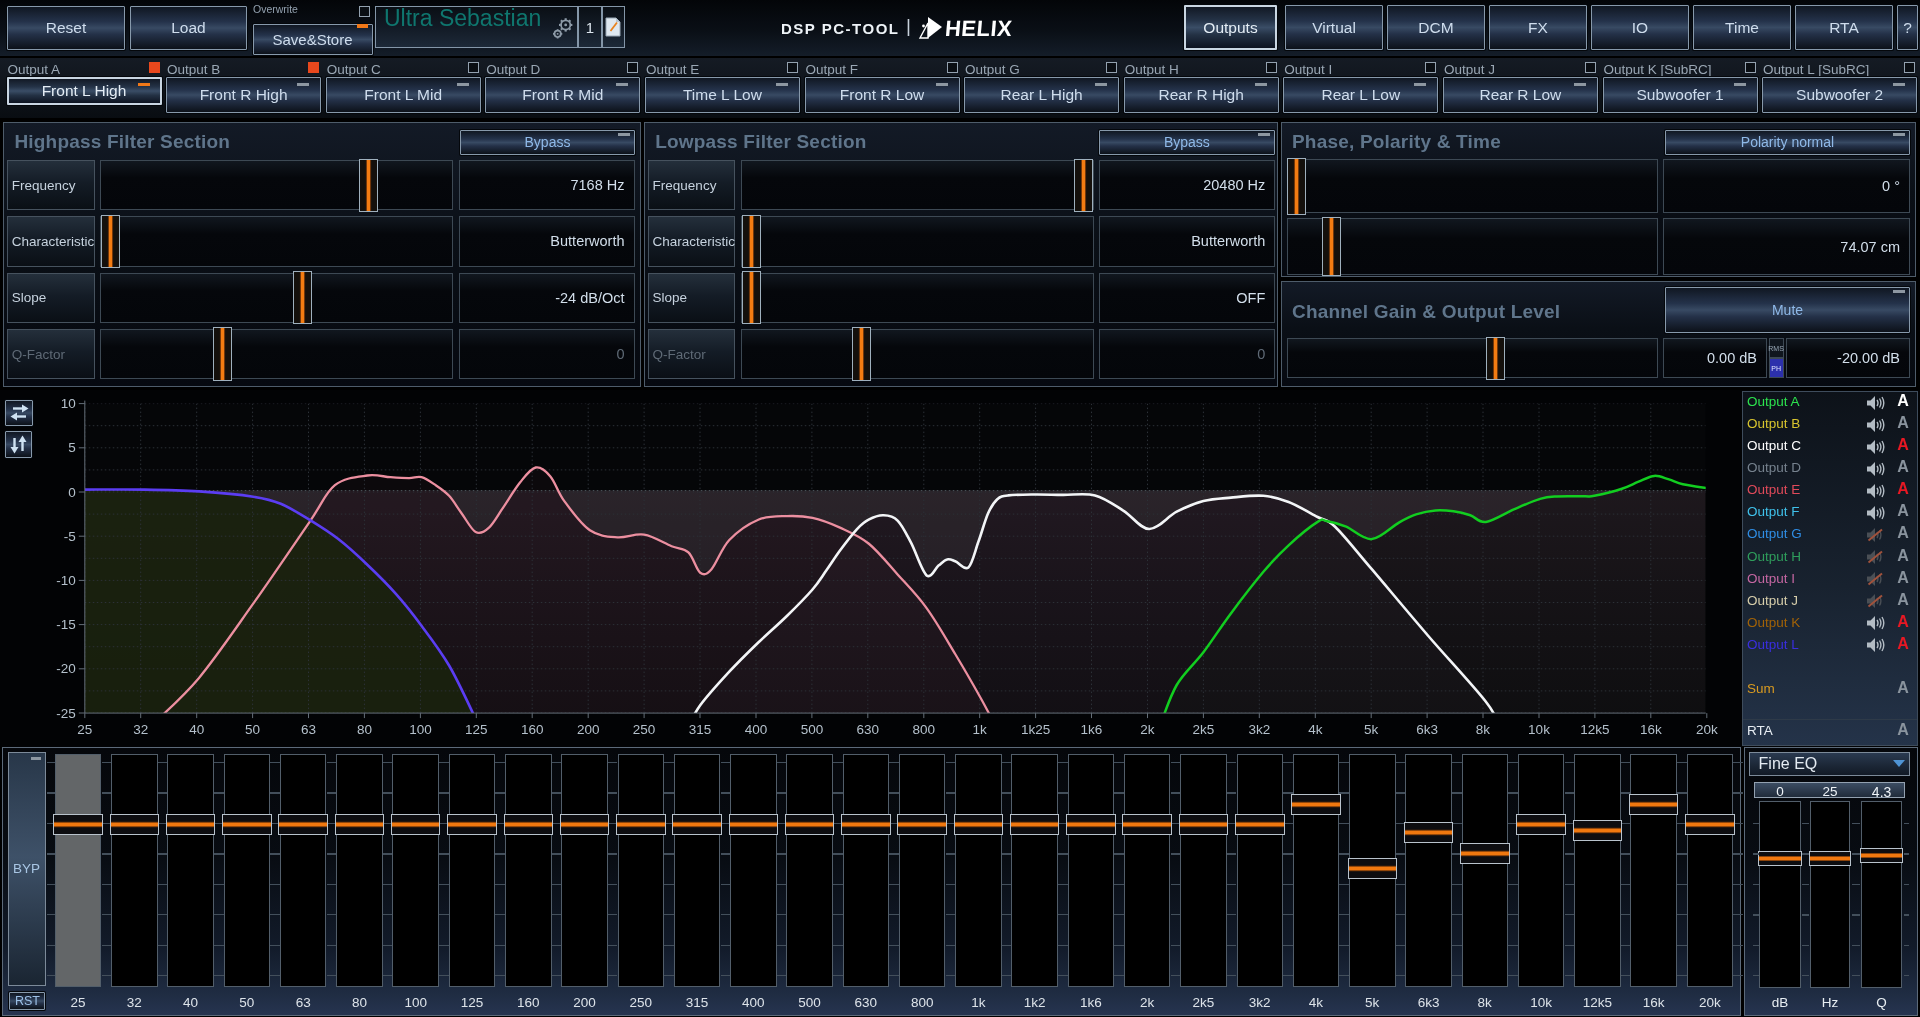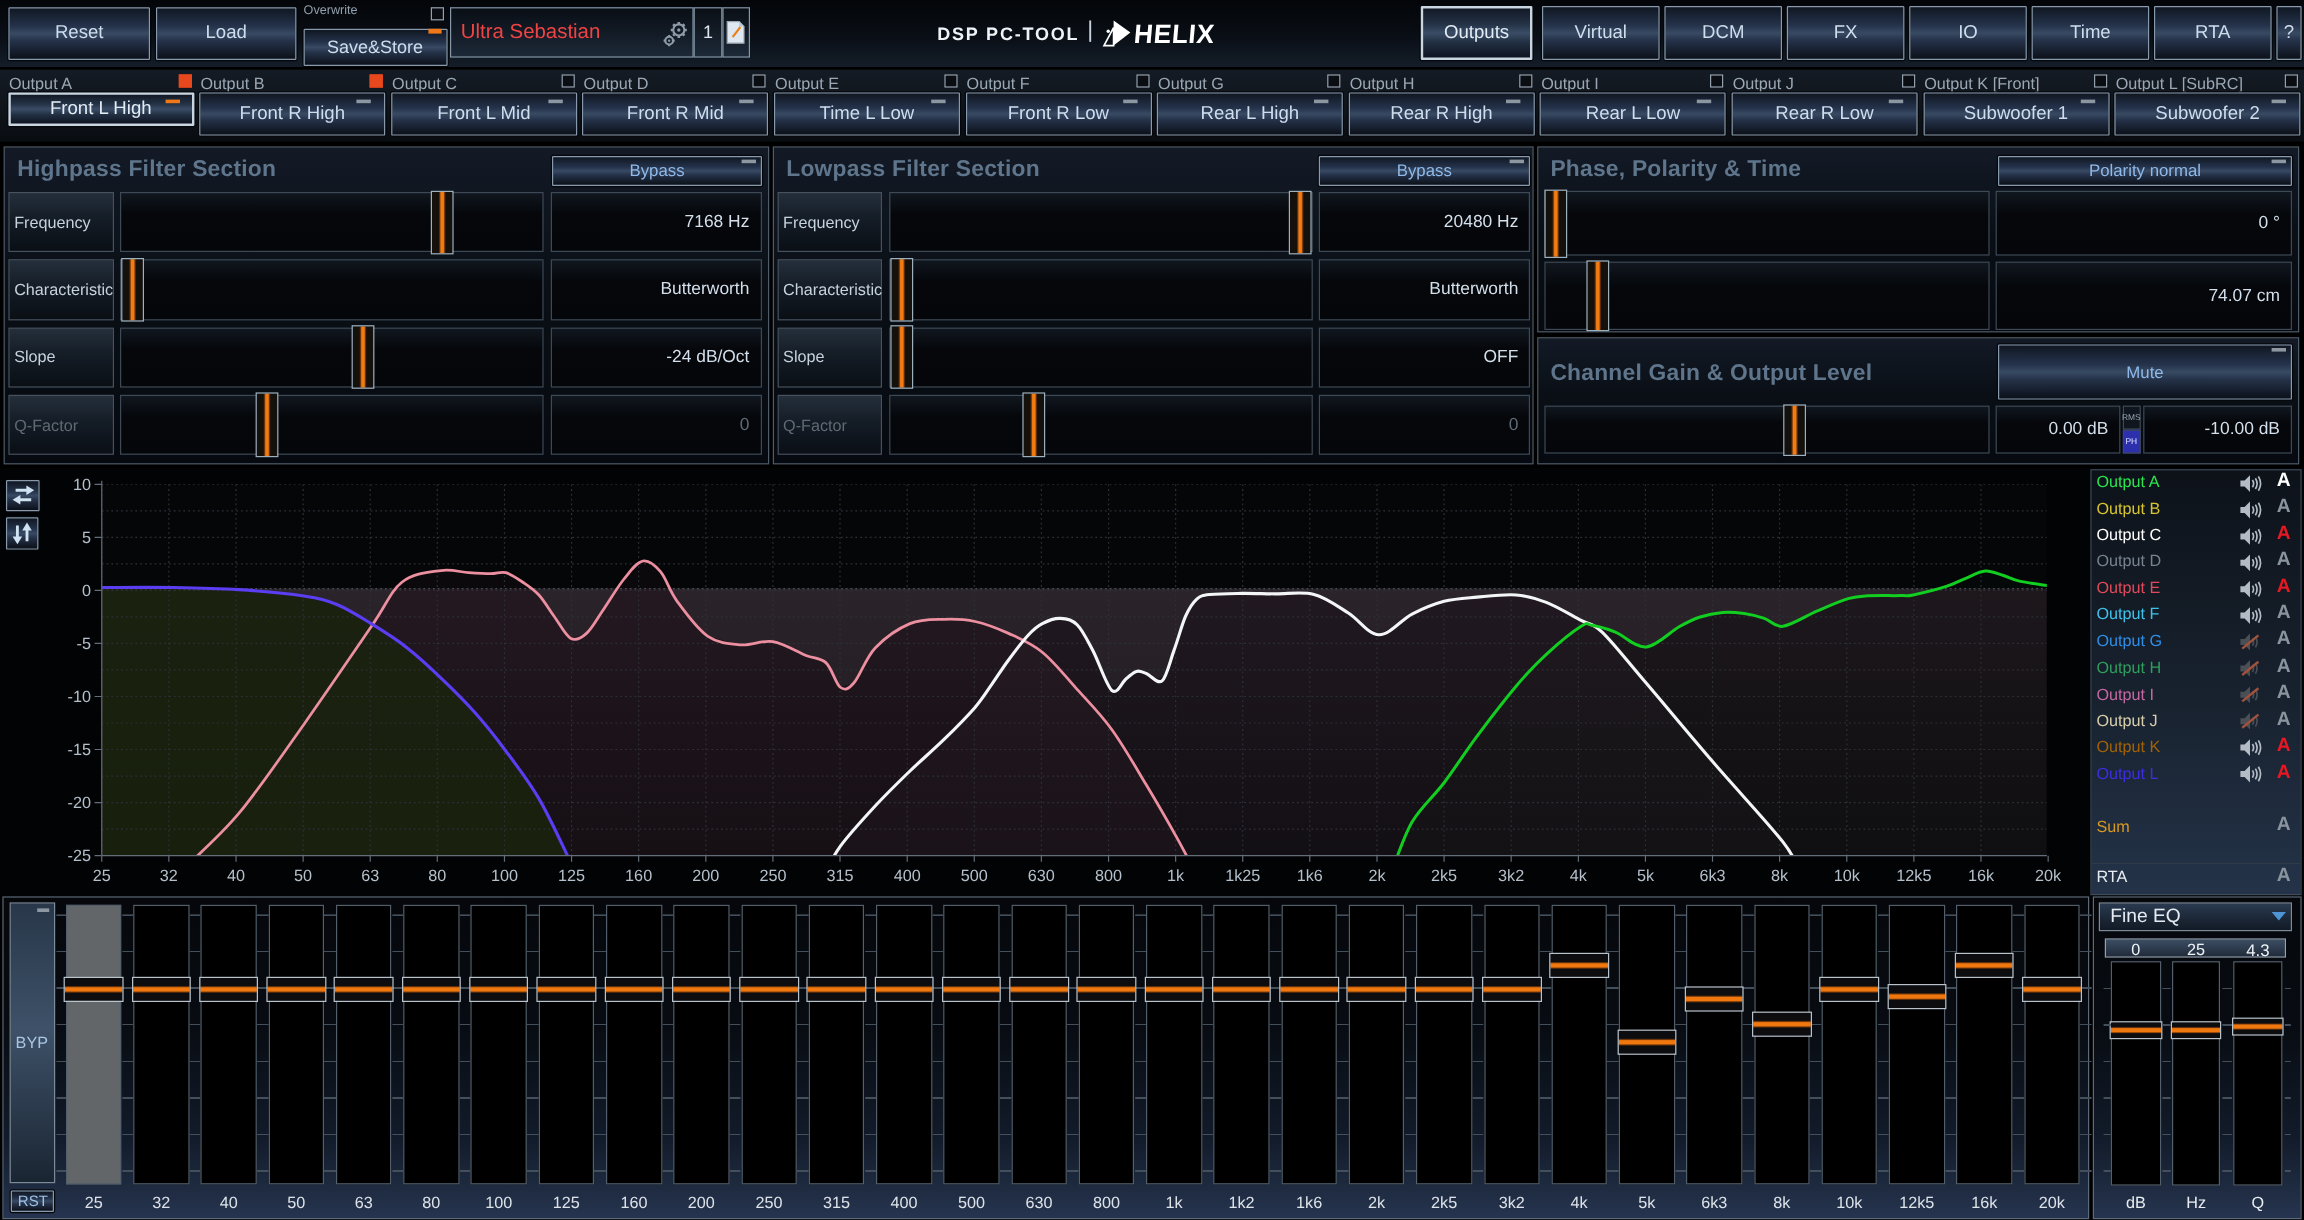--- a/index.html
+++ b/index.html
@@ -31,21 +31,21 @@
 </style></head>
 <body>
 <div class="ab" style="left:0;top:0;width:1920px;height:57px;background:linear-gradient(180deg,#030508 0%,#0a0f16 55%,#141d29 100%);border-bottom:1px solid #000"></div>
 <div class="gbtn" style="left:7px;top:6px;width:118px;height:44px">Reset</div>
 <div class="gbtn" style="left:130px;top:6px;width:117px;height:44px">Load</div>
 <div class="ab" style="left:253px;top:3px;font-size:10.5px;color:#93a1af">Overwrite</div>
 <div class="cbx" style="left:359px;top:6px"></div>
 <div class="gbtn" style="left:252.5px;top:24px;width:120px;height:31px;font-size:15px">Save&amp;Store</div>
 <div class="ab" style="left:357px;top:23.5px;width:11px;height:4px;background:#f07818"></div>
 <div class="ab" style="left:375px;top:6px;width:203px;height:42px;border:1px solid #8496a8;background:linear-gradient(180deg,#0a0f15 0%,#121a25 50%,#1d2938 100%)"></div>
-<div class="ab" style="left:384px;top:17px;font-size:17px;color:#ef4444">Ultra Sebastian</div>
+<div class="ab" style="left:384px;top:5px;font-size:23px;color:#0f766e">Ultra Sebastian</div>
 <svg class="ab" style="left:551px;top:16px" width="24" height="25" viewBox="0 0 26 28">
 <g fill="none" stroke="#8d9aa7" stroke-width="2">
 <circle cx="16" cy="10" r="5.2"></circle>
       <circle cx="16" cy="10" r="1.6" fill="#8d9aa7" stroke="none"></circle>
 <g stroke-width="2.4">
         <line x1="16" y1="2.5" x2="16" y2="4.5"></line>
         <line x1="16" y1="15.5" x2="16" y2="17.5"></line>
         <line x1="8.5" y1="10" x2="10.5" y2="10"></line>
         <line x1="21.5" y1="10" x2="23.5" y2="10"></line>
         <line x1="10.7" y1="4.7" x2="12.1" y2="6.1"></line>
@@ -120,21 +120,21 @@
 <div class="gbtn" style="left:1123.7px;top:77px;width:155px;height:36px">Rear R High</div>
 <div class="ab" style="left:1254.7px;top:83px;width:12px;height:3px;background:#8d97a1"></div>
 <div class="ab" style="left:1284.3px;top:62px;font-size:13.5px;color:#9aa7b4">Output I</div>
 <div class="cbx" style="left:1425.3px;top:62px"></div>
 <div class="gbtn" style="left:1283.3px;top:77px;width:155px;height:36px">Rear L Low</div>
 <div class="ab" style="left:1414.3px;top:83px;width:12px;height:3px;background:#8d97a1"></div>
 <div class="ab" style="left:1443.9px;top:62px;font-size:13.5px;color:#9aa7b4">Output J</div>
 <div class="cbx" style="left:1584.9px;top:62px"></div>
 <div class="gbtn" style="left:1442.9px;top:77px;width:155px;height:36px">Rear R Low</div>
 <div class="ab" style="left:1573.9px;top:83px;width:12px;height:3px;background:#8d97a1"></div>
-<div class="ab" style="left:1603.5px;top:62px;font-size:13.5px;color:#9aa7b4">Output K [Front]</div>
+<div class="ab" style="left:1603.5px;top:62px;font-size:13.5px;color:#9aa7b4">Output K [SubRC]</div>
 <div class="cbx" style="left:1744.5px;top:62px"></div>
 <div class="gbtn" style="left:1602.5px;top:77px;width:155px;height:36px">Subwoofer 1</div>
 <div class="ab" style="left:1733.5px;top:83px;width:12px;height:3px;background:#8d97a1"></div>
 <div class="ab" style="left:1763.1px;top:62px;font-size:13.5px;color:#9aa7b4">Output L [SubRC]</div>
 <div class="cbx" style="left:1904.1px;top:62px"></div>
 <div class="gbtn" style="left:1762.1px;top:77px;width:155px;height:36px">Subwoofer 2</div>
 <div class="ab" style="left:1893.1px;top:83px;width:12px;height:3px;background:#8d97a1"></div>
 <div class="panel" style="left:3.4px;top:121.5px;width:638px;height:265px"></div>
 <div class="ptitle" style="left:14.4px;top:131px">Highpass Filter Section</div>
 <div class="gbtn" style="left:460px;top:129.5px;width:175px;height:25px;font-size:14px;color:#8fb9e8">Bypass</div>
@@ -187,21 +187,21 @@
 <div class="vbox" style="left:1663.3px;top:218.3px;width:246.7px;height:56.7px">74.07 cm</div>
 <div class="panel" style="left:1281.3px;top:281px;width:635px;height:105.5px"></div>
 <div class="ptitle" style="left:1292px;top:301px">Channel Gain &amp; Output Level</div>
 <div class="gbtn" style="left:1665px;top:286.7px;width:245px;height:46.6px;font-size:14px;color:#8fb9e8">Mute</div>
 <div class="dash" style="left:1893px;top:290px;width:12px;height:3px"></div>
 <div class="tbox" style="left:1286.7px;top:338.3px;width:371.3px;height:40px"></div>
 <div class="hndl" style="left:1485.5px;top:336.8px;height:43px"></div>
 <div class="vbox" style="left:1663.3px;top:338.3px;width:103.7px;height:40px">0.00 dB</div>
 <div class="ab" style="left:1768.6px;top:338.3px;width:15px;height:20px;background:#10161e;border:1px solid #3d4954;color:#97a5b3;font-size:7px;display:flex;align-items:center;justify-content:center">RMS</div>
 <div class="ab" style="left:1768.6px;top:358.3px;width:15px;height:20px;background:#2c30ac;border:1px solid #3d4954;color:#dfe3ff;font-size:7px;display:flex;align-items:center;justify-content:center">PH</div>
-<div class="vbox" style="left:1785.6px;top:338.3px;width:124.4px;height:40px">-10.00 dB</div>
+<div class="vbox" style="left:1785.6px;top:338.3px;width:124.4px;height:40px">-20.00 dB</div>
 <div class="ab" style="left:0;top:390px;width:1920px;height:357px;background:#020305"></div>
 <div class="gbtn" style="left:5.4px;top:399.5px;width:27.5px;height:26px">
     <svg width="21" height="19" viewBox="0 0 21 19">
       <g stroke="#cfe2f2" stroke-width="2.4" fill="#cfe2f2">
         <line x1="4" y1="5.5" x2="14" y2="5.5"></line>
         <path d="M13,1.5 L19.5,5.5 L13,9.5 Z" stroke="none"></path>
         <line x1="7" y1="13.5" x2="17" y2="13.5"></line>
         <path d="M8,9.5 L1.5,13.5 L8,17.5 Z" stroke="none"></path>
       </g>
     </svg>

